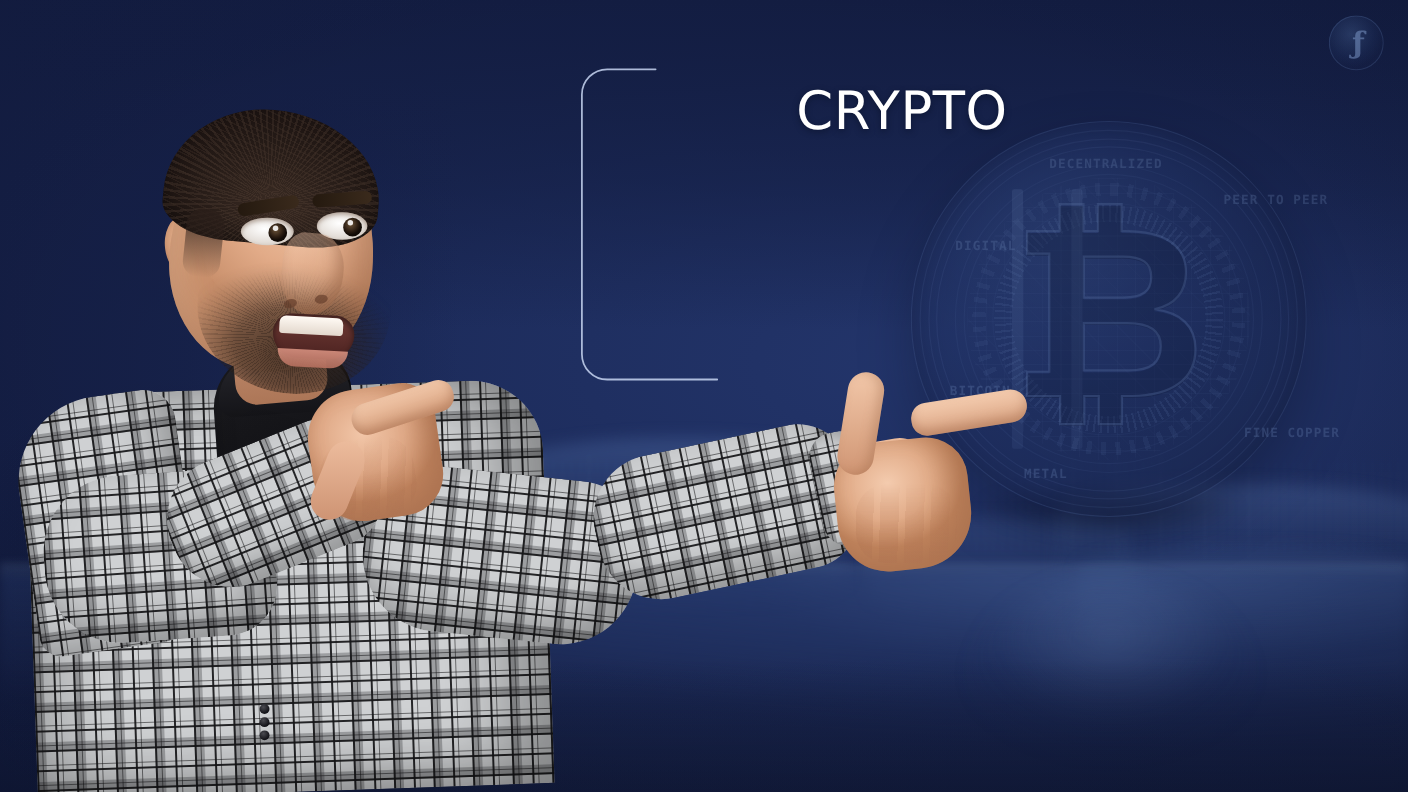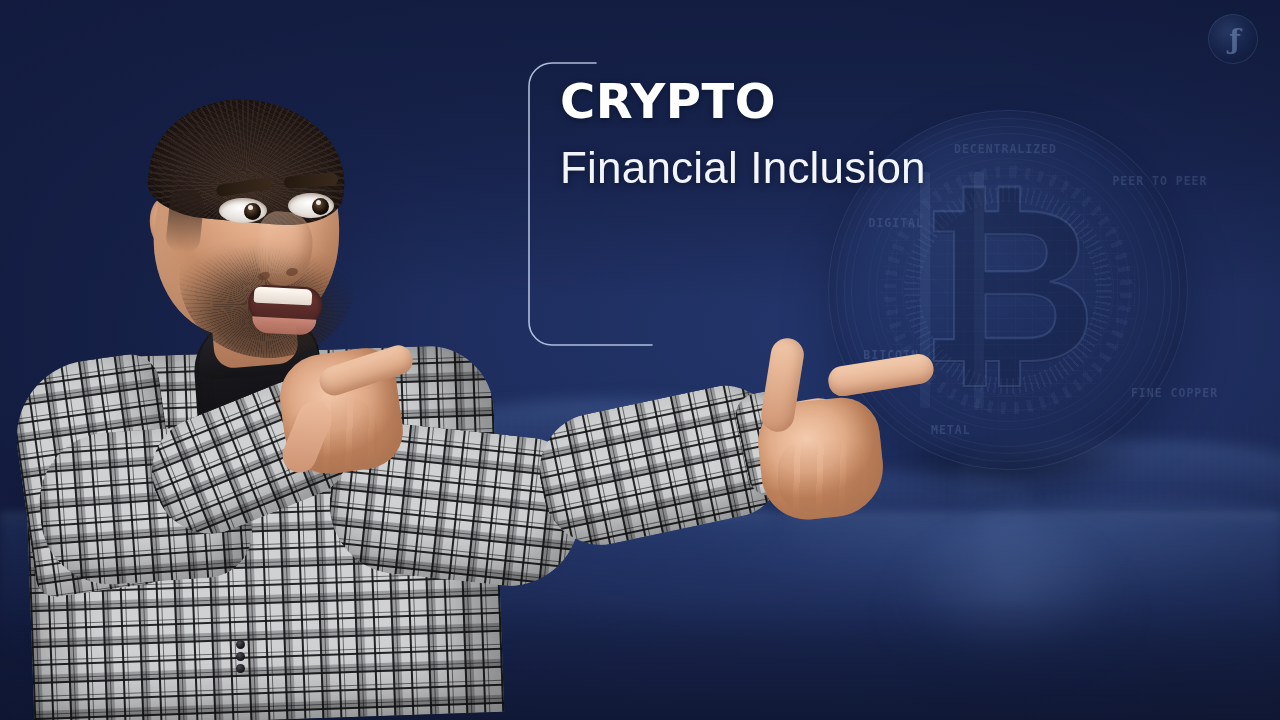--- a/index.html
+++ b/index.html
@@ -432,27 +432,28 @@
   
   .bracket{
     position:absolute;left:528px;top:62px;width:125px;height:284px;
     pointer-events:none;
   }
   .bracket svg{display:block;overflow:visible;}
 
   .textblock{position:absolute;left:560px;top:78px;width:520px;}
   .t-main{
     font-family:"DejaVu Sans", sans-serif;
-    font-weight:700;
+    font-weight:400;
     font-size:48px;
     line-height:0.99;
     letter-spacing:.5px;
     color:#ffffff;
     text-shadow:0 2px 6px rgba(8,14,34,.55);
     margin:0;
+    text-align:center;
   }
   .t-main .l2{display:block;}
   .t-sub{
     margin:16px 0 0 0;
     font-family:"Liberation Sans", sans-serif;
     font-weight:300;
     font-size:44px;
     line-height:1.18;
     letter-spacing:.2px;
     color:#f2f5fb;
@@ -590,21 +591,20 @@
     <svg width="125" height="284" viewBox="0 0 125 284" fill="none">
       <path d="M68 1 H24 A23 23 0 0 0 1 24 V260 A23 23 0 0 0 24 283 H124" stroke="#c8d6f2" stroke-width="1.6" stroke-linecap="round" fill="none" opacity="0.85"></path>
     </svg>
   </div>
 
   <div class="textblock">
     <h1 class="t-main">
       <span>CRYPTO</span>
     </h1>
     <p class="t-sub">
-      <span class="l2">Financial Inclusion</span>
     </p>
   </div>
 
   <div class="logo">
     <span class="logo-mark">ƒ</span>
   </div>
 
 </div>
 
 </body></html>

